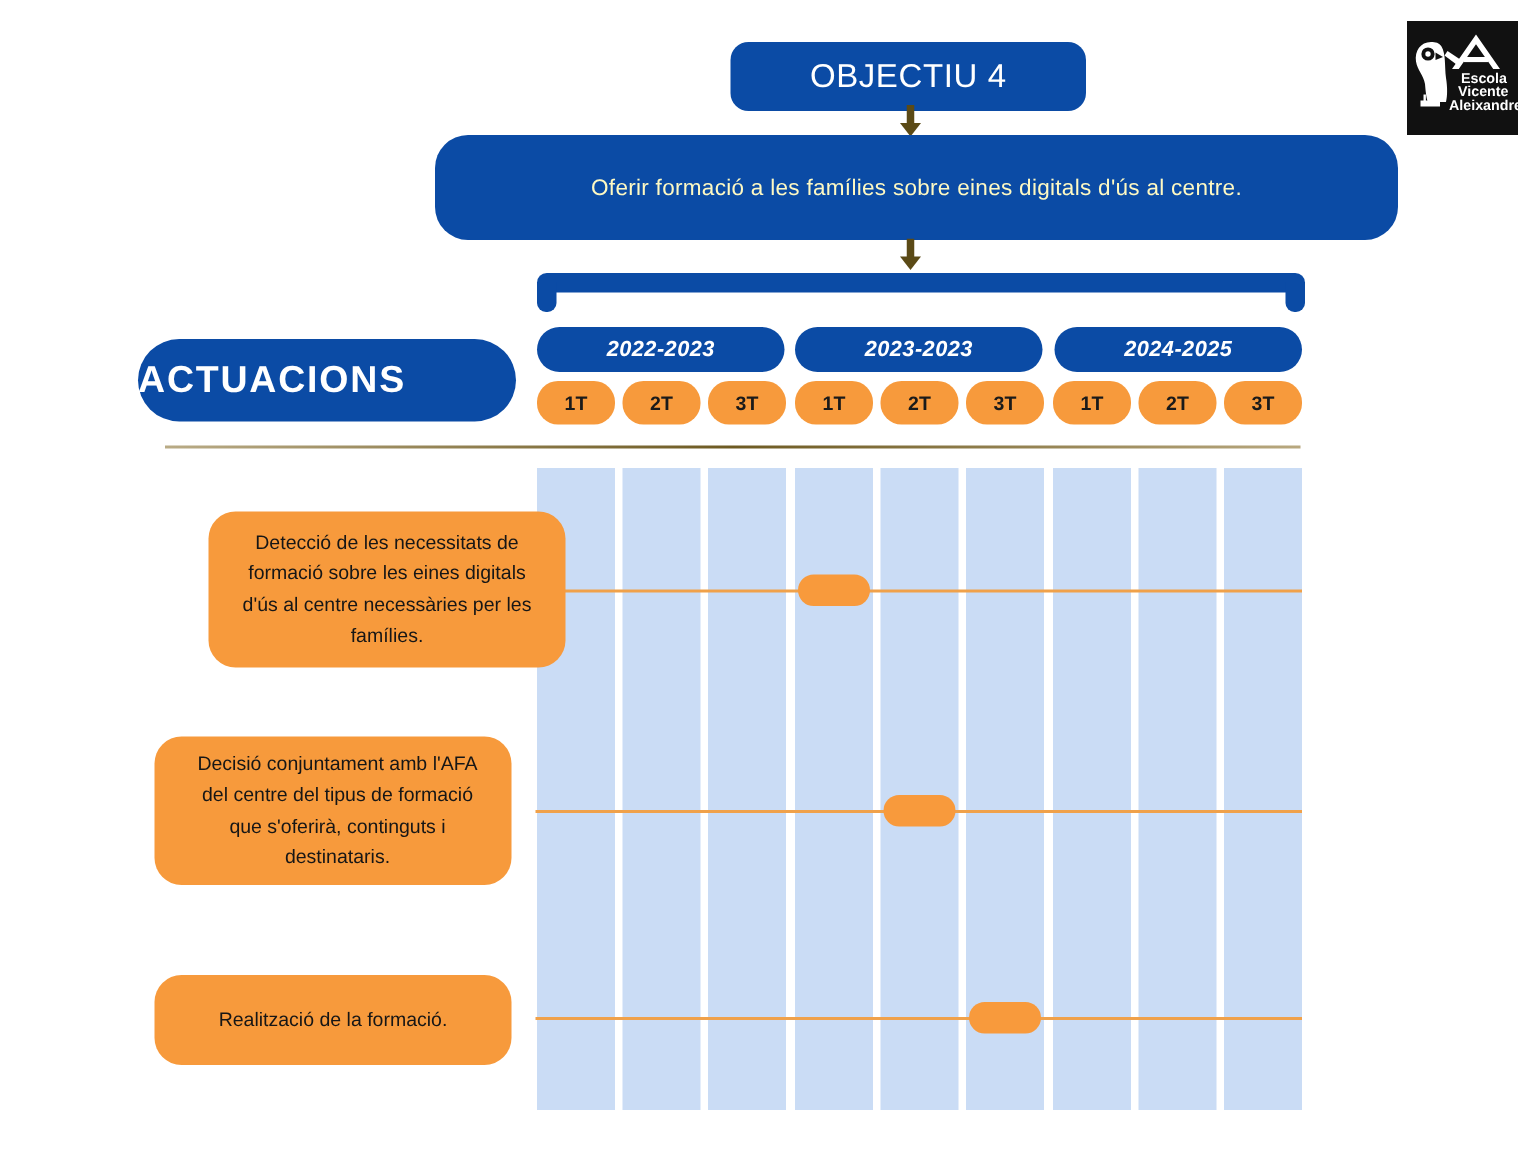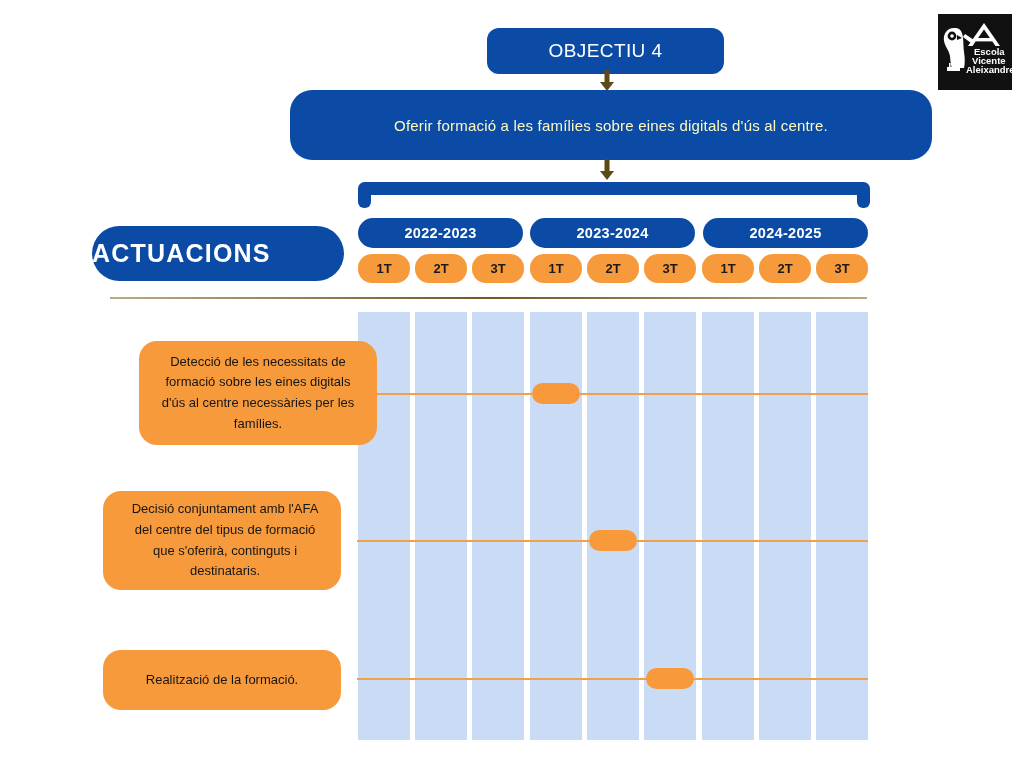--- a/index.html
+++ b/index.html
@@ -41,21 +41,21 @@
     width: 237px;
     height: 46px;
     background: #0b4ba5;
     border-radius: 12px;
     display: flex;
     align-items: center;
     justify-content: center;
   }
   .objectiu-pill .txt {
     color: #ffffff;
-    font-size: 19px;
+    font-size: 22px;
     letter-spacing: .4px;
     text-align: right;
   }
 
   
   .arrow {
     position: absolute;
     width: 18px;
     height: 22px;
     color: #5b4a16;
@@ -132,20 +132,21 @@
   
   .year-pill {
     position: absolute;
     top: 218px;
     height: 30px;
     background: #0b4ba5;
     border-radius: 15px;
     display: flex;
     align-items: center;
     justify-content: center;
+    font-style: italic;
   }
   .year-pill .txt {
     color: #ffffff;
     font-size: 14.5px;
     font-weight: bold;
     letter-spacing: .3px;
   }
 
   
   .tri-pill {
@@ -277,21 +278,21 @@
   </div>
 
   <div class="actuacions">
     <span class="txt">ACTUACIONS</span>
   </div>
 
   <div class="year-pill" style="left:358px; width:165px;">
     <span class="txt">2022-2023</span>
   </div>
   <div class="year-pill" style="left:530px; width:165px;">
-    <span class="txt">2023-2024</span>
+    <span class="txt">2023-2023</span>
   </div>
   <div class="year-pill" style="left:703px; width:165px;">
     <span class="txt">2024-2025</span>
   </div>
 
   <div class="tri-pill" style="left:358px; width:52px;">
     <span class="txt">1T</span>
   </div>
   <div class="tri-pill" style="left:415px; width:52px;">
     <span class="txt">2T</span>

